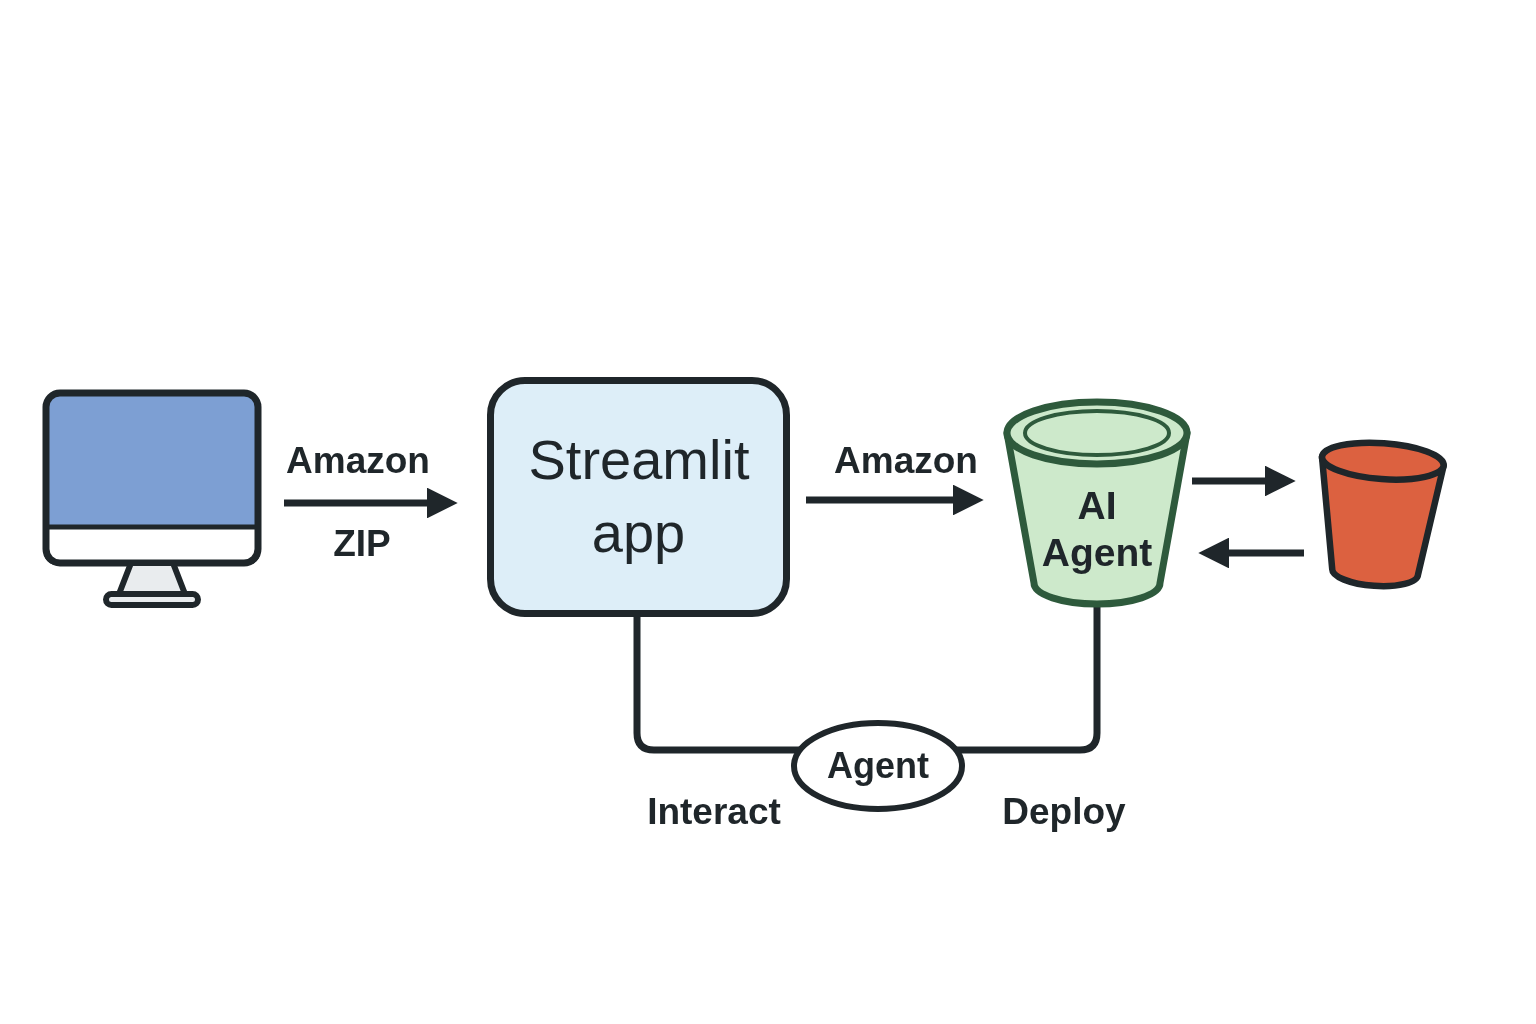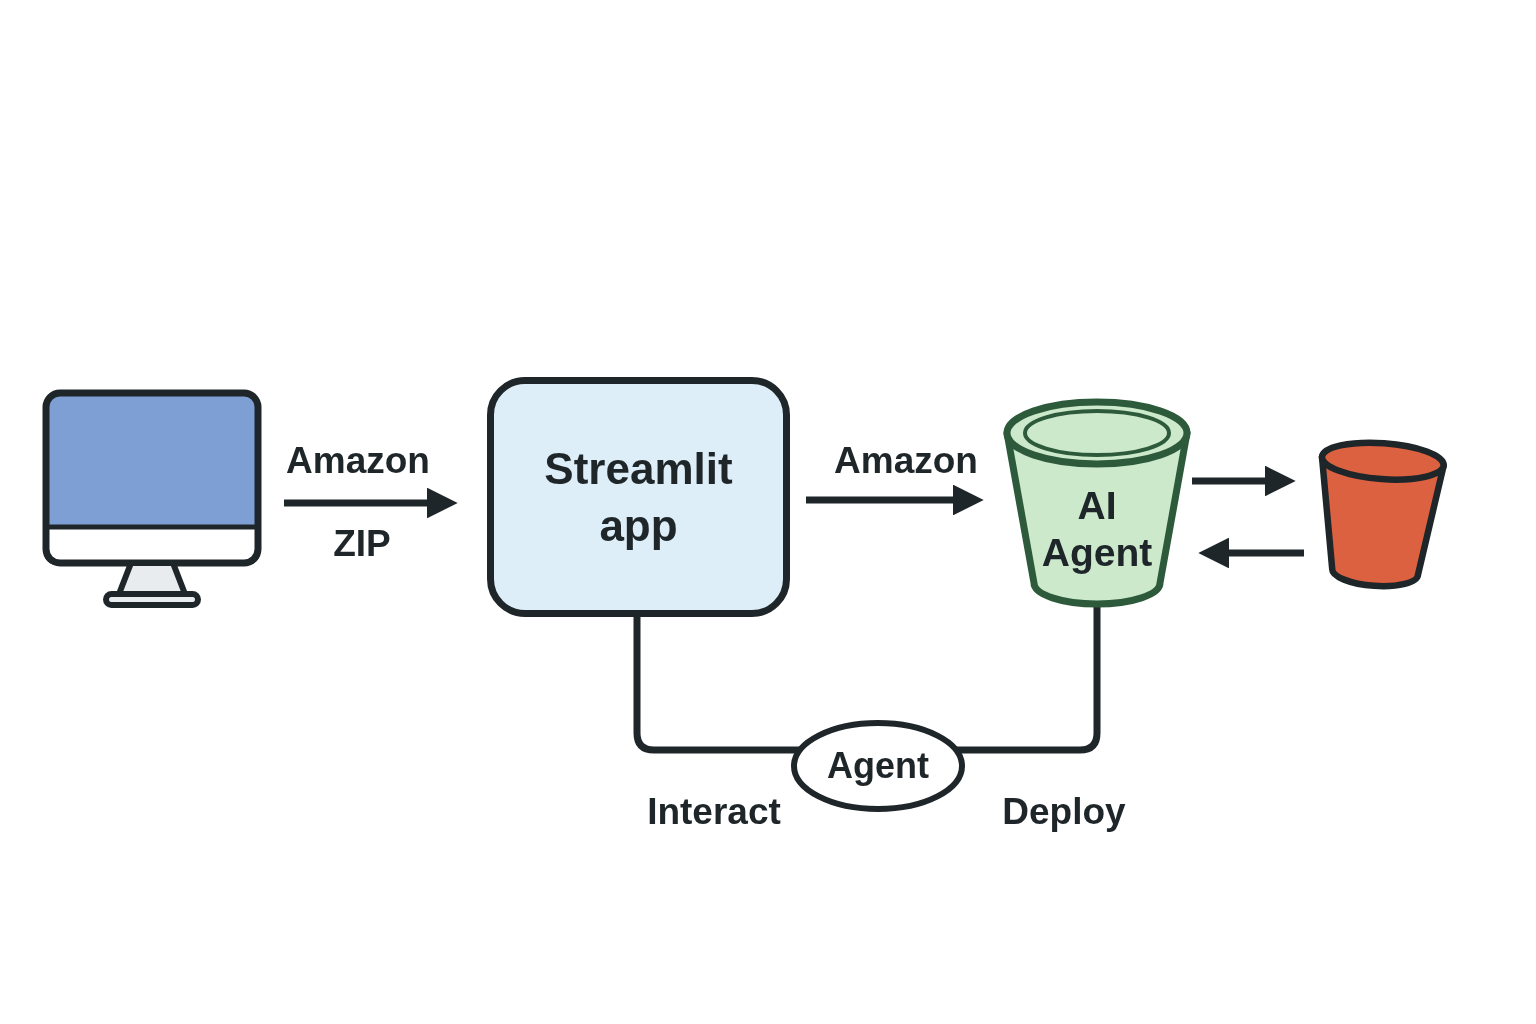--- a/index.html
+++ b/index.html
@@ -44,22 +44,22 @@
     left: 487px; top: 377px;
     width: 303px; height: 240px;
     border: 7px solid var(--outline, #1f262a);
     border-radius: 38px;
     background: var(--streamlit-fill, #ddeef8);
     display: flex; align-items: center; justify-content: center;
   }
   .node-streamlit .txt {
     width: 220px;
     text-align: center;
-    font-size: 44px;
-    font-weight: 700;
+    font-size: 56px;
+    font-weight: 400;
     line-height: 1.3;
     color: var(--outline, #1f262a);
   }
 
   
   .agent-label {
     position: absolute;
     left: 1097px; top: 530px;
     transform: translate(-50%, -50%);
     width: 140px;

